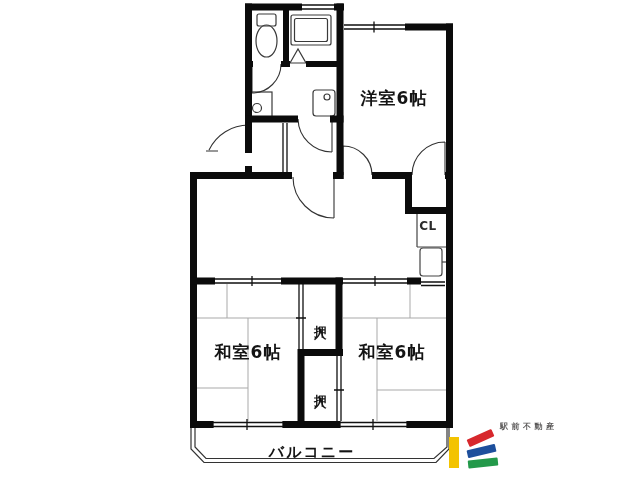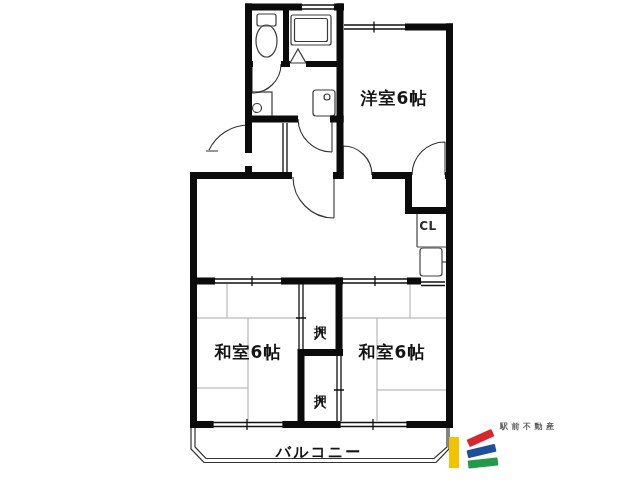--- a/index.html
+++ b/index.html
@@ -119,21 +119,21 @@
       <path d="M245,64 H253 M281,64 H290 M306,64 H340"></path>
     </g>
   </svg>
 
   <div class="lbl lbl-room" style="left:394px;top:98px">洋室6帖</div>
   <div class="lbl lbl-room" style="left:248px;top:352px">和室6帖</div>
   <div class="lbl lbl-room" style="left:392px;top:352px">和室6帖</div>
   <div class="lbl lbl-oshiire" style="left:320px;top:317px">押入</div>
   <div class="lbl lbl-oshiire" style="left:320px;top:386px">押入</div>
   <div class="lbl lbl-cl" style="left:428px;top:192px">CL</div>
-  <div class="lbl lbl-balcony" style="left:319px;top:452px">バルコニー</div>
+  <div class="lbl lbl-balcony" style="left:312px;top:452px">バルコニー</div>
 
   <div class="logo">
     <div class="bar-y" style="background: rgb(243, 195, 1);"></div>
     <div class="st st-r" style="background: rgb(215, 40, 45);"></div>
     <div class="st st-b" style="background: rgb(29, 79, 156);"></div>
     <div class="st st-g" style="background: rgb(35, 153, 74);"></div>
     <div class="co-prefix">駅前不動産</div>
   </div>
 
 </div>

